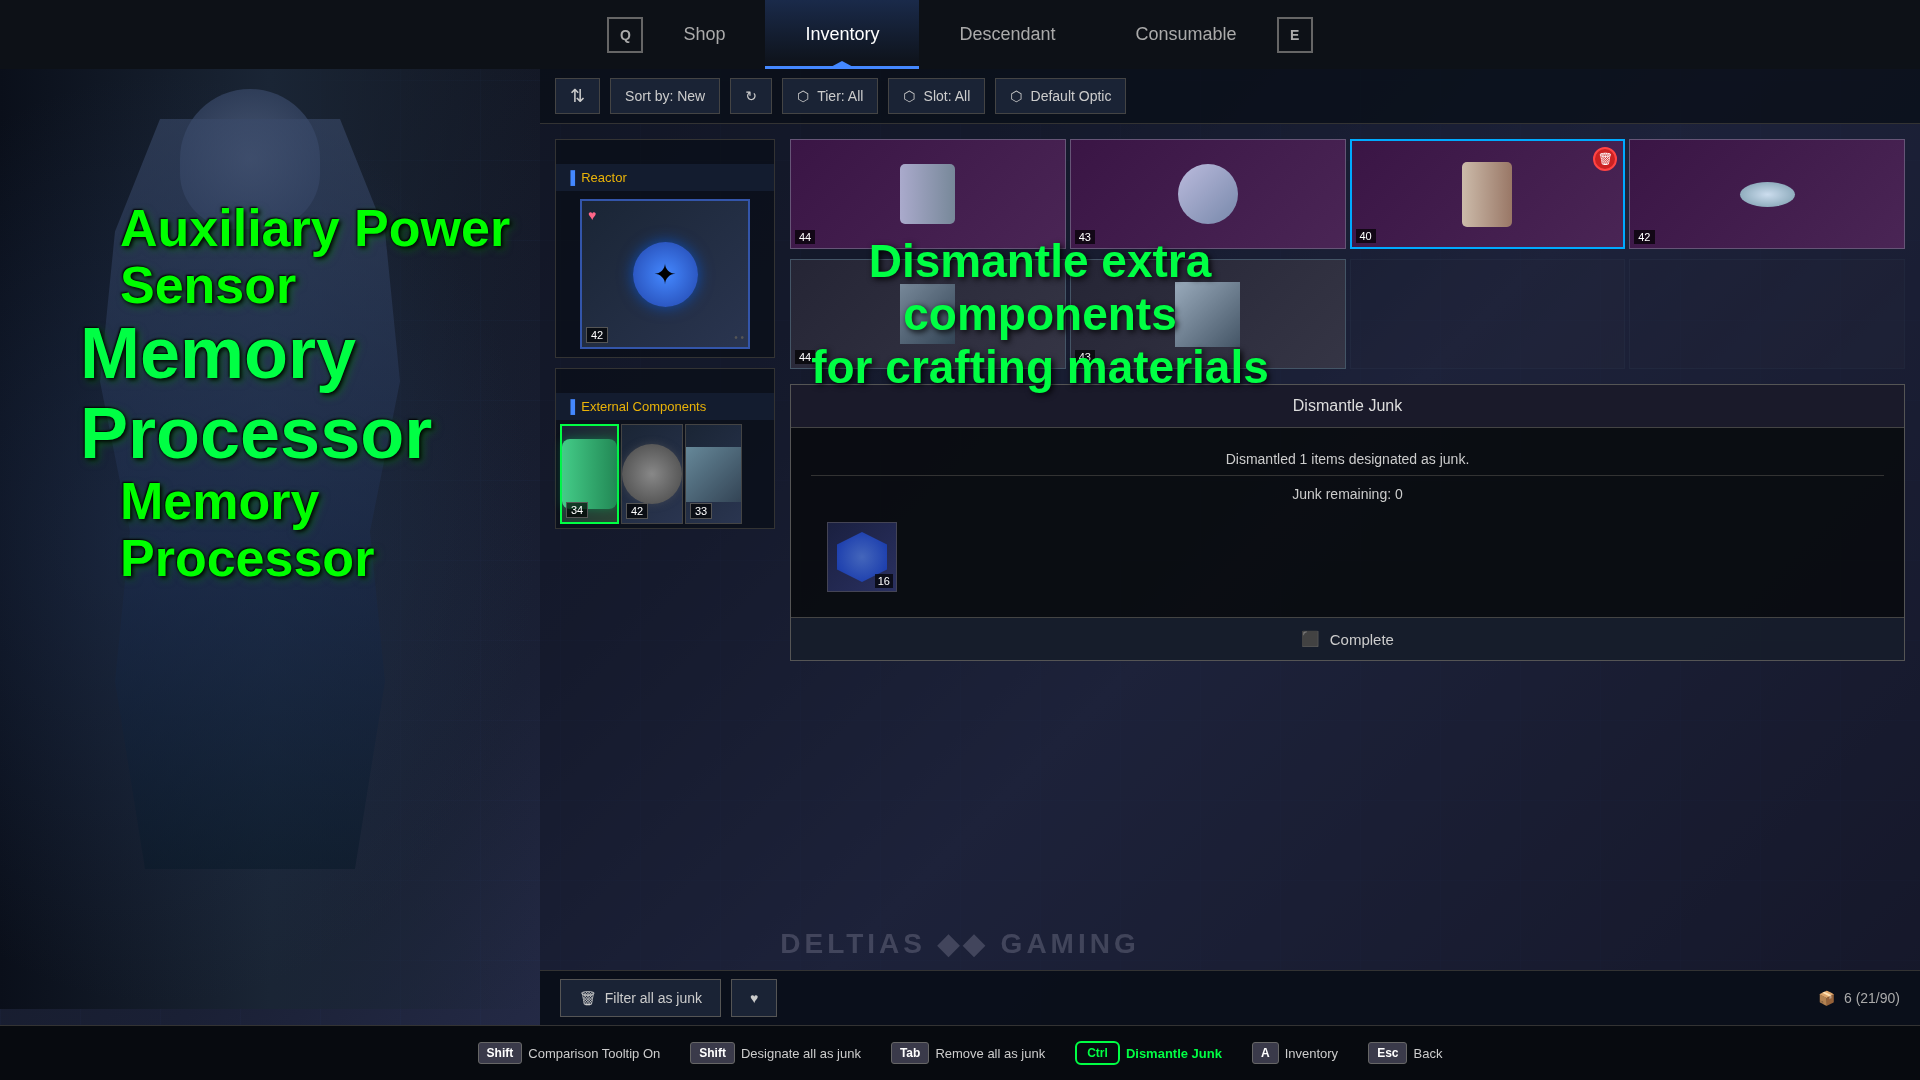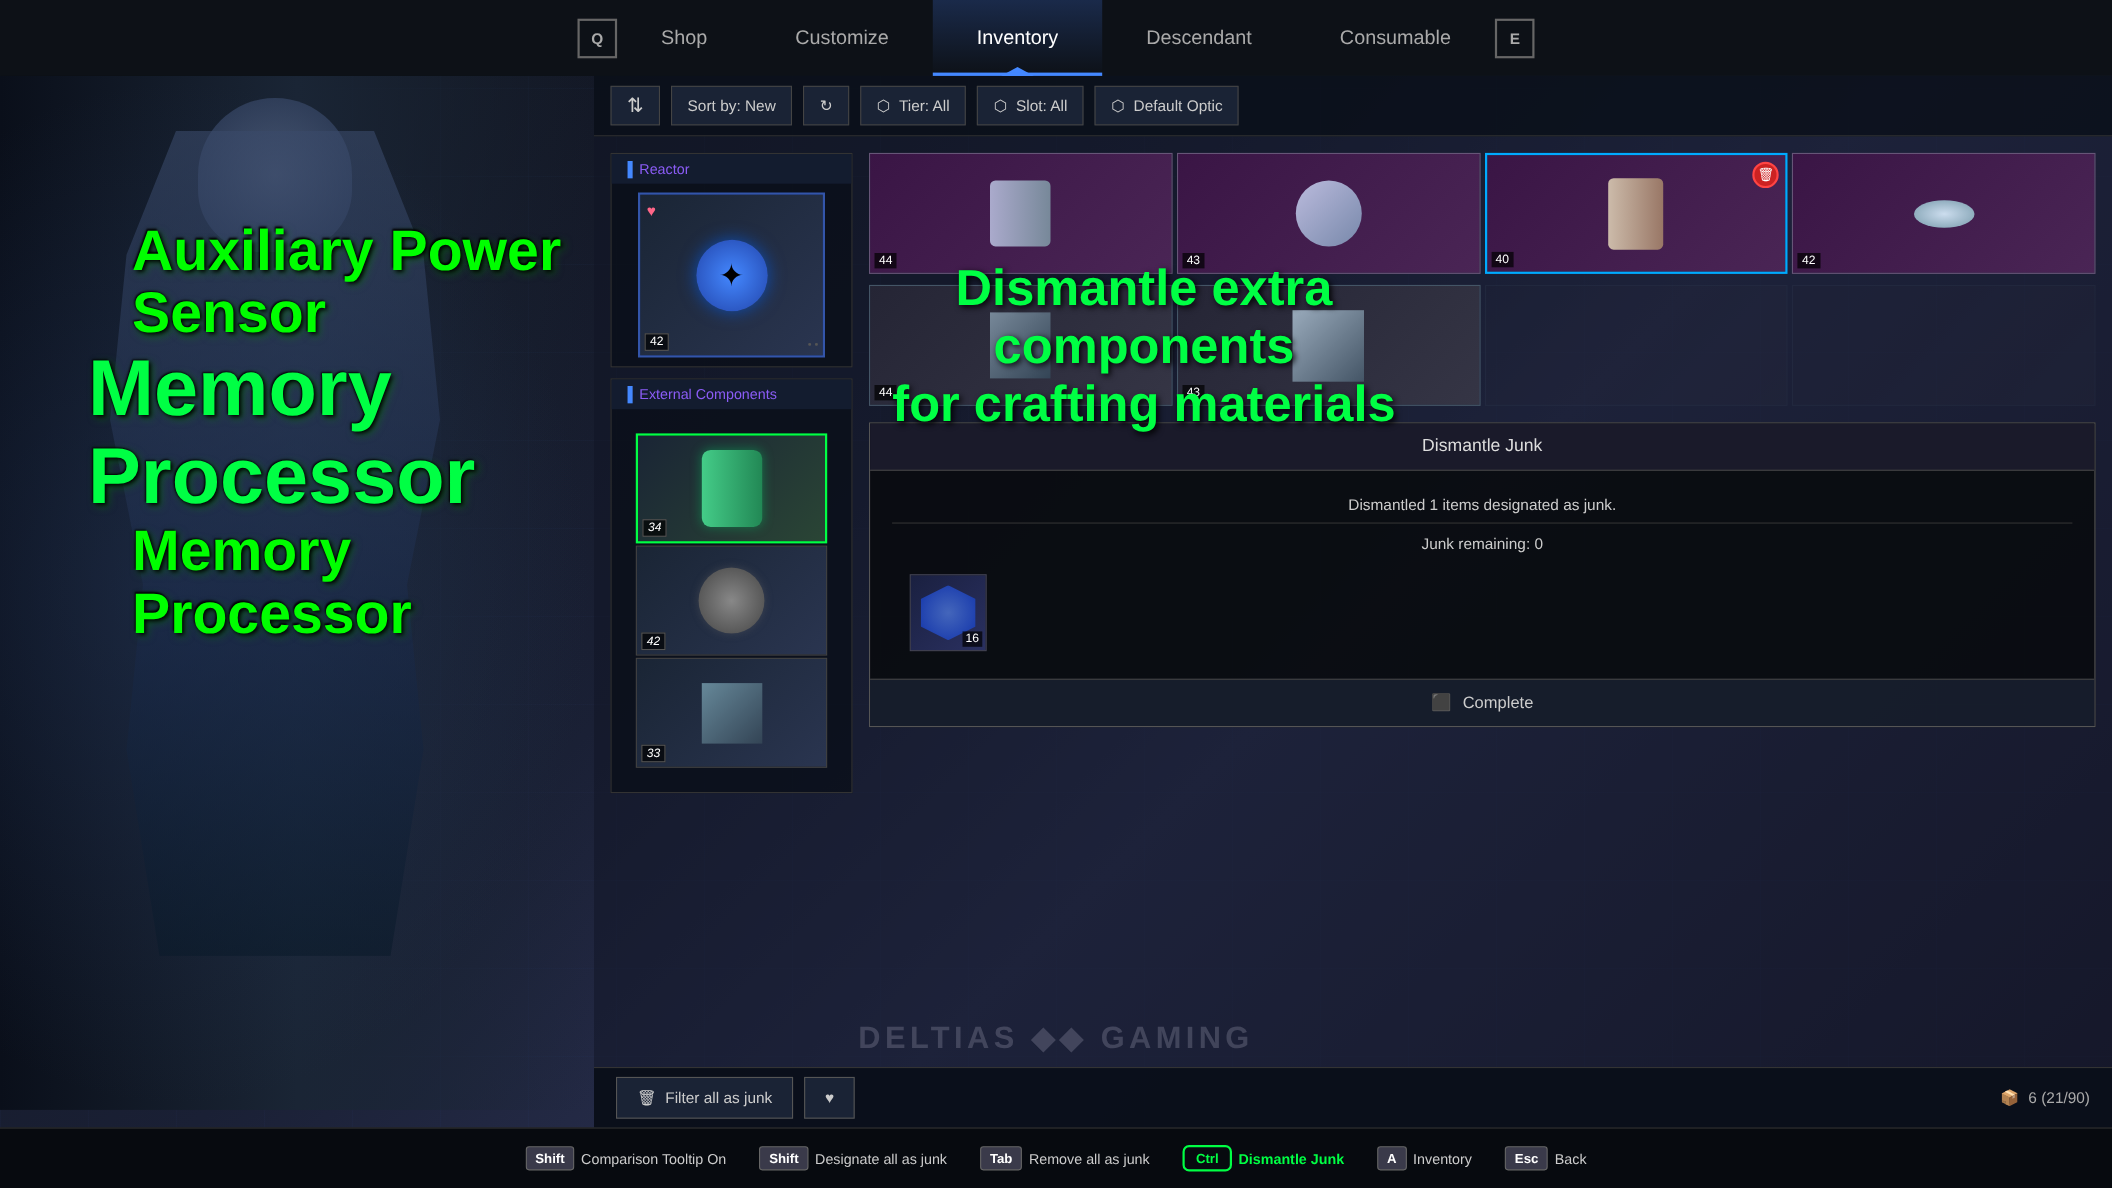--- a/index.html
+++ b/index.html
@@ -171,26 +171,27 @@
       gap: 10px;
     }
 
     .slot-section {
       background: rgba(10,15,25,0.8);
       border: 1px solid #333;
     }
 
     .slot-header {
       padding: 6px 10px;
-      color: #8b5cf6;
+      color: #eab308;
       font-size: 13px;
       display: flex;
       align-items: center;
       gap: 6px;
       background: rgba(20,30,50,0.9);
+      margin-top: 24px;
     }
 
     .slot-header::before {
       content: '▐';
       color: #4488ff;
     }
 
     .slot-item {
       position: relative;
       width: 170px;
@@ -230,24 +231,23 @@
       position: absolute;
       top: 6px;
       left: 6px;
       color: #ff6688;
       font-size: 14px;
     }
 
     
     .ext-list {
       display: flex;
-      flex-direction: column;
+      flex-direction: row;
       gap: 2px;
-      padding: 22px;
-      font-style: italic;
+      padding: 4px;
     }
 
     .ext-item {
       position: relative;
       height: 100px;
       background: linear-gradient(135deg, #1a2535, #2a3550);
       border: 1px solid #444;
       display: flex;
       align-items: center;
       justify-content: center;
@@ -664,23 +664,20 @@
   <div class="line1" style="font-size:52px">Memory</div>
   <div class="line1" style="font-size:52px">Processor</div>
 </div>
 
 <div class="top-nav">
   <div class="nav-icon">
     <span>Q</span>
   </div>
   <div class="nav-item">
     <span>Shop</span>
-  </div>
-  <div class="nav-item">
-    <span>Customize</span>
   </div>
   <div class="nav-item active">
     <span>Inventory</span>
   </div>
   <div class="nav-item">
     <span>Descendant</span>
   </div>
   <div class="nav-item">
     <span>Consumable</span>
   </div>

